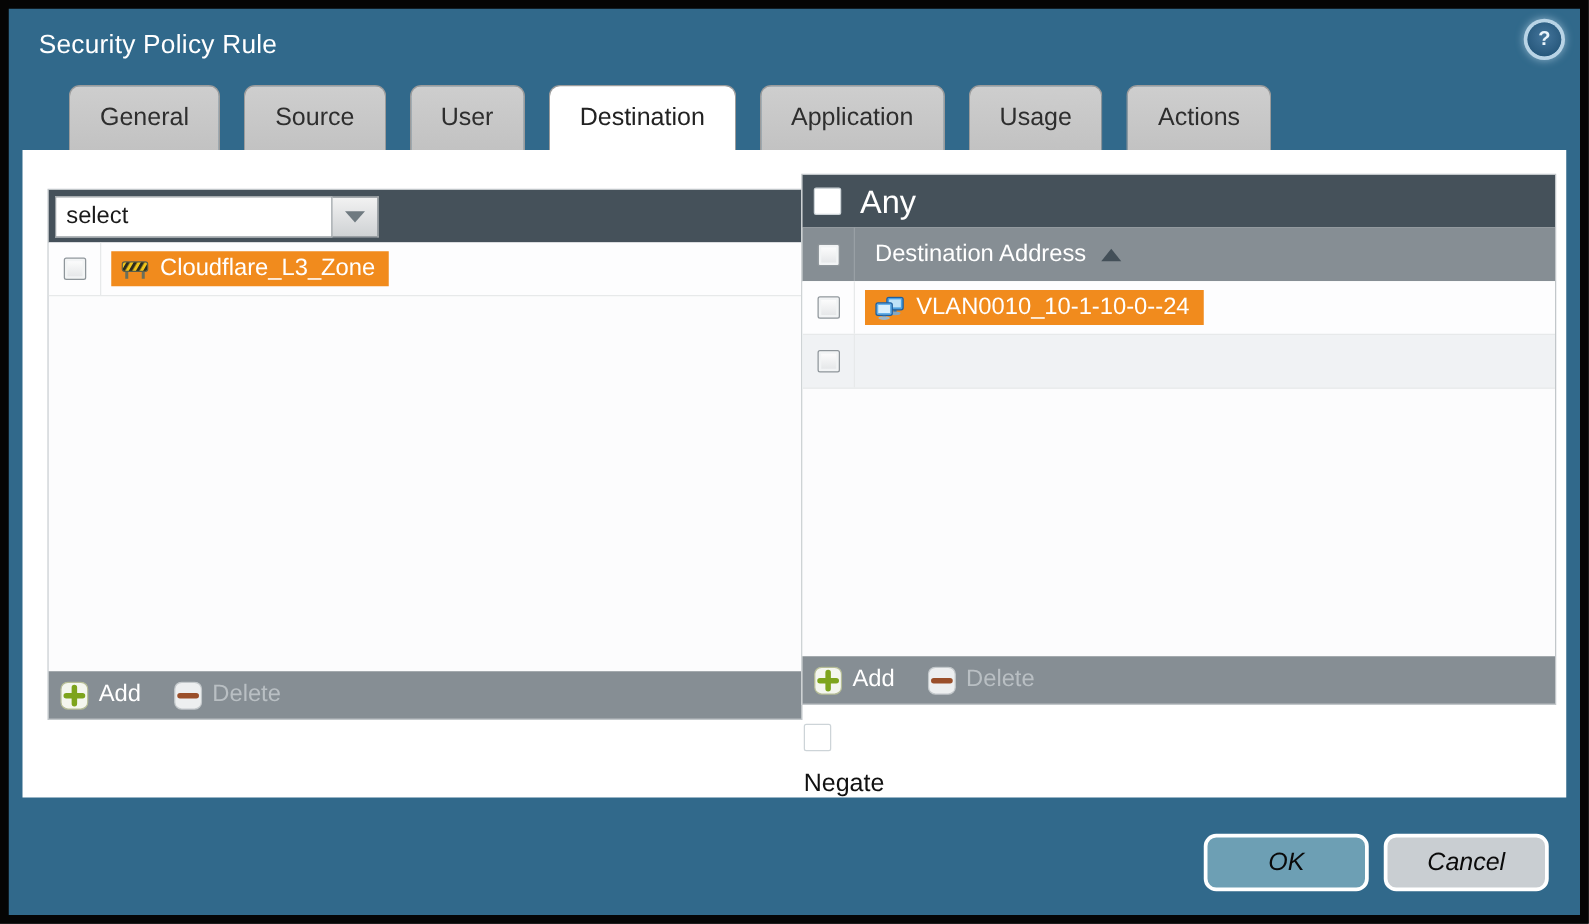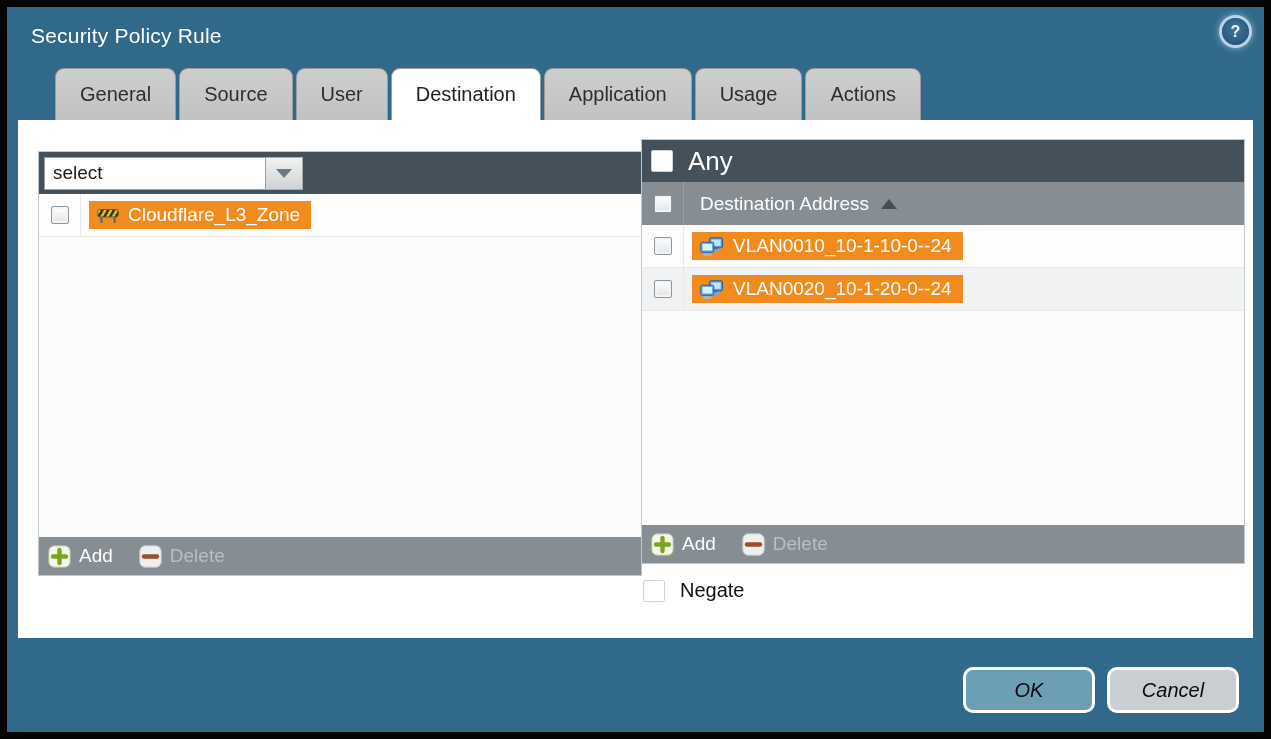--- a/index.html
+++ b/index.html
@@ -8,21 +8,21 @@
   .dialog { position: absolute; left: 7px; top: 7px; width: 1257px; height: 725px; background: #31698b; }
 
   
   .title { position: absolute; left: 24px; top: 17px; color: #ffffff; font-size: 21px; letter-spacing: .2px; }
   .help-icon { position: absolute; right: 15px; top: 11px; width: 27px; height: 27px; border-radius: 50%;
     background: radial-gradient(circle at 50% 42%, #44759b 0%, #27587c 75%);
     box-shadow: 0 0 0 3px #b9d4e6, 0 0 7px 3px rgba(220,240,255,.55);
     color: #eaf5fc; font-weight: bold; font-size: 16px; display: flex; align-items: center; justify-content: center; cursor: pointer; }
 
   
-  .tabs { position: absolute; left: 4px; top: 61px; height: 52px; display: flex; gap: 3px; align-items: stretch; padding-left: 44px; }
+  .tabs { position: absolute; left: 4px; top: 61px; height: 52px; display: flex; gap: 19px; align-items: stretch; padding-left: 44px; }
   .tab { background: linear-gradient(#cecece, #c2c2c2); border: 1px solid #9b9b9b; border-bottom: none;
     border-radius: 9px 9px 0 0; padding: 0 24px; display: flex; align-items: center;
     font-size: 20px; color: #2e2e2e; cursor: pointer; white-space: nowrap; }
   .tab.active { background: #ffffff; color: #222; }
 
   
   .content { position: absolute; left: 11px; top: 113px; width: 1235px; height: 518px; background: #ffffff; }
 
   .panel { position: absolute; top: 19px; width: 604px; height: 425px; border: 1px solid #c2c7ca;
     display: flex; flex-direction: column; background: #fcfcfd; }
@@ -55,21 +55,21 @@
   .row .cb-cell { border-right: 1px solid #e7e9ea; }
   .chip { margin-left: 8px; height: 28px; background: #f18b1d; color: #ffffff; font-size: 19px;
     display: inline-flex; align-items: center; gap: 9px; padding: 0 11px 0 8px; white-space: nowrap; }
 
   .panel-footer { height: 38px; background: #868e94; flex: 0 0 auto; display: flex; align-items: center; padding: 0 9px; gap: 26px; }
   .ftr-btn { display: flex; align-items: center; gap: 8px; cursor: pointer; }
   .ftr-btn span { font-size: 19px; text-align: center; }
   .add-label { color: #ffffff; }
   .delete-label { color: #b9bfc3; }
 
-  .negate-row { position: absolute; left: 625px; top: 459px; display: flex; align-items: flex-end; gap: 15px; }
+  .negate-row { position: absolute; left: 625px; top: 459px; display: flex; align-items: flex-start; gap: 15px; flex-direction: column; }
   .negate-label { font-size: 20px; color: #111111; }
 
   
   .btn { position: absolute; top: 660px; width: 132px; height: 46px; border-radius: 10px; border: 3px solid #ffffff;
     font-size: 20px; color: #0a0a0a; display: flex; align-items: center; justify-content: center;
     cursor: pointer; font-family: "Liberation Sans", sans-serif; font-style: italic; }
   .btn-ok { left: 956px; background: #6d9fb4; }
   .btn-cancel { left: 1100px; background: #c9ced2; }
 </style>
 </head>
@@ -167,33 +167,20 @@
                 <rect x="6.1" y="15.2" width="2.4" height="2" fill="#2f6ca5"></rect>
                 <ellipse cx="7.3" cy="17.4" rx="4.6" ry="1.5" fill="#9fb6c6"></ellipse>
               </svg>
               <span>VLAN0010_10-1-10-0--24</span>
             </div>
           </div>
           <div class="row alt">
             <div class="cb-cell">
               <div class="mini-checkbox"></div>
             </div>
-            <div class="chip">
-              <svg width="24" height="19" viewBox="0 0 24 19">
-                <rect x="9.5" y="0.8" width="13" height="10" rx="1.6" fill="#4da0e0" stroke="#1f5f9e"></rect>
-                <rect x="11.3" y="2.5" width="9.4" height="6.4" fill="#bfe2f8"></rect>
-                <rect x="14.8" y="10.8" width="2.4" height="2.2" fill="#2f6ca5"></rect>
-                <ellipse cx="16" cy="13.6" rx="4.4" ry="1.5" fill="#86a7bf"></ellipse>
-                <rect x="0.8" y="5.2" width="13" height="10" rx="1.6" fill="#66b1ea" stroke="#1f5f9e"></rect>
-                <rect x="2.6" y="7" width="9.4" height="6.4" fill="#d9effc"></rect>
-                <rect x="6.1" y="15.2" width="2.4" height="2" fill="#2f6ca5"></rect>
-                <ellipse cx="7.3" cy="17.4" rx="4.6" ry="1.5" fill="#9fb6c6"></ellipse>
-              </svg>
-              <span>VLAN0020_10-1-20-0--24</span>
-            </div>
           </div>
         </div>
         <div class="panel-footer">
           <div class="ftr-btn">
             <svg width="23" height="23" viewBox="0 0 23 23">
               <rect x="0.8" y="0.8" width="21.4" height="21.4" rx="5.5" fill="#f4f6ee" stroke="#b6bd96"></rect>
               <path d="M11.5 5v13M5 11.5h13" stroke="#7da41c" stroke-width="4.4" stroke-linecap="round"></path>
             </svg>
             <span class="add-label">Add</span>
           </div>

